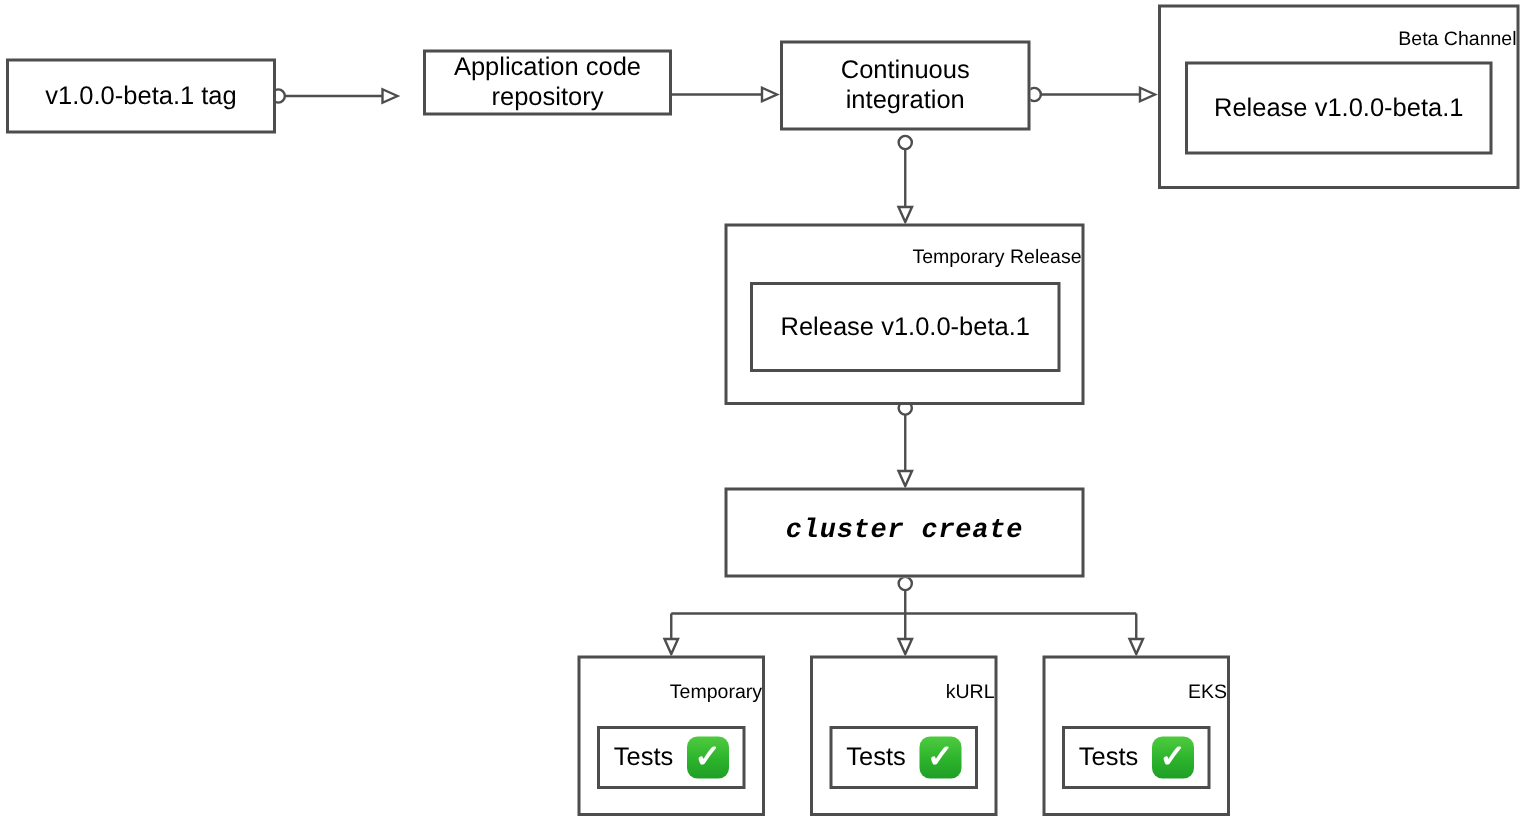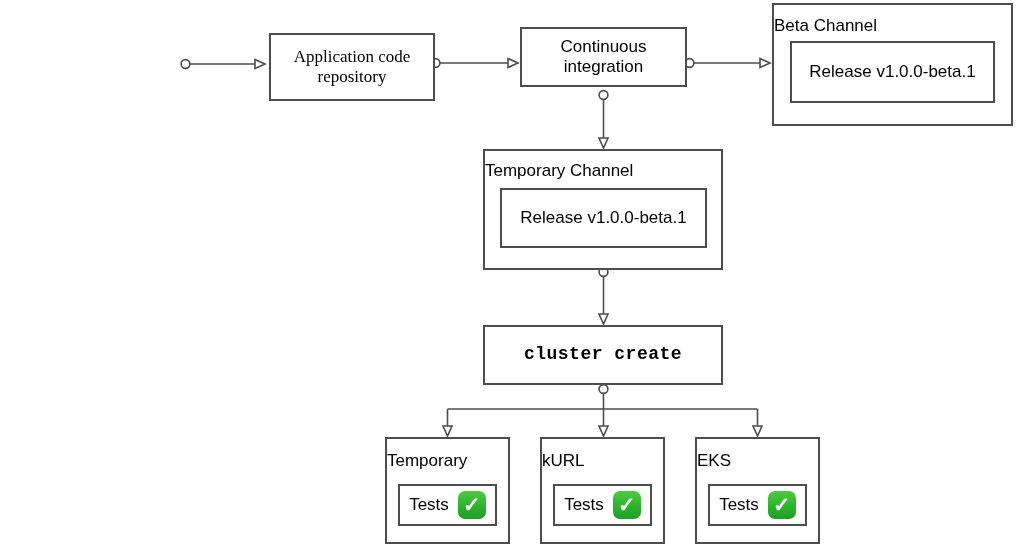--- a/index.html
+++ b/index.html
@@ -24,22 +24,22 @@
     line-height:1.2;
     white-space:pre-line;
   }
   .group{
     position:absolute;
     box-sizing:border-box;
     border:2px solid #4d4d4d;
     background:#ffffff;
   }
   .group-title{
-    text-align:left;
-    font-size:17px;
+    text-align:right;
+    font-size:13px;
     line-height:20px;
     white-space:nowrap;
   }
   .mono{
     font-family:"Liberation Mono", monospace;
     font-weight:bold;
     font-size:18px;
     letter-spacing:0.5px;
     white-space:nowrap;
   }
@@ -109,38 +109,39 @@
 
     <g>
       <path d="M603.5,393.5 L603.5,409 M447.5,409 L757.5,409 M447.5,409 L447.5,426 M603.5,409 L603.5,426 M757.5,409 L757.5,426"></path>
       <circle cx="603.5" cy="389" r="4.4" fill="#ffffff"></circle>
       <polygon points="447.5,436 443,426 452,426" fill="#ffffff"></polygon>
       <polygon points="603.5,436 599,426 608,426" fill="#ffffff"></polygon>
       <polygon points="757.5,436 753,426 762,426" fill="#ffffff"></polygon>
     </g>
   </svg>
 
+  <div class="node" style="left:4px;top:39px;width:180px;height:50px;">v1.0.0-beta.1 tag</div>
 
-  <div class="node" style="left:269px;top:33px;width:166px;height:68px;font-family:Liberation Serif, serif;">Application code
+  <div class="node" style="left:282px;top:33px;width:166px;height:44px;">Application code
 repository</div>
 
   <div class="node" style="left:520px;top:27px;width:167px;height:60px;">Continuous
 integration</div>
 
   <div class="group" style="left:772px;top:3px;width:241px;height:123px;padding-top:11px;">
     <div class="group-title">Beta Channel</div>
   </div>
   <div class="node" style="left:790px;top:41px;width:205px;height:62px;">Release v1.0.0-beta.1</div>
 
   <div class="group" style="left:483px;top:149px;width:240px;height:121px;padding-top:10px;">
-    <div class="group-title">Temporary Channel</div>
+    <div class="group-title">Temporary Release</div>
   </div>
   <div class="node" style="left:500px;top:188px;width:207px;height:60px;">Release v1.0.0-beta.1</div>
 
-  <div class="node mono" style="left:483px;top:325px;width:240px;height:60px;">cluster create</div>
+  <div class="node mono" style="left:483px;top:325px;width:240px;height:60px;font-style:italic;">cluster create</div>
 
   <div class="group" style="left:385px;top:437px;width:125px;height:107px;padding-top:12px;">
     <div class="group-title">Temporary</div>
   </div>
   <div class="node tests-box" style="left:398px;top:484px;width:99px;height:42px;">
     <span>Tests</span>
     <span class="check-icon"></span>
   </div>
 
   <div class="group" style="left:540px;top:437px;width:125px;height:107px;padding-top:12px;">

